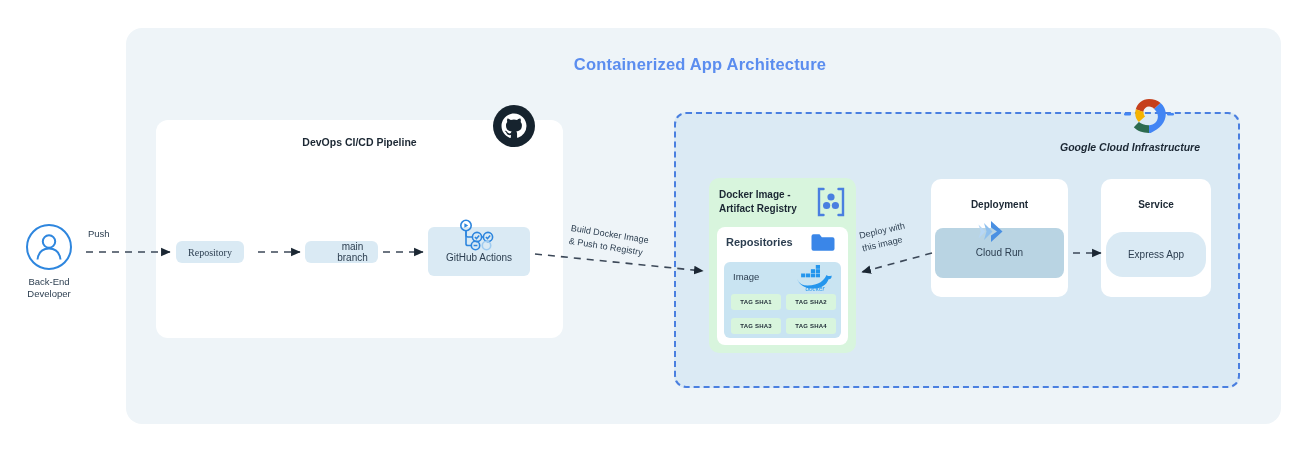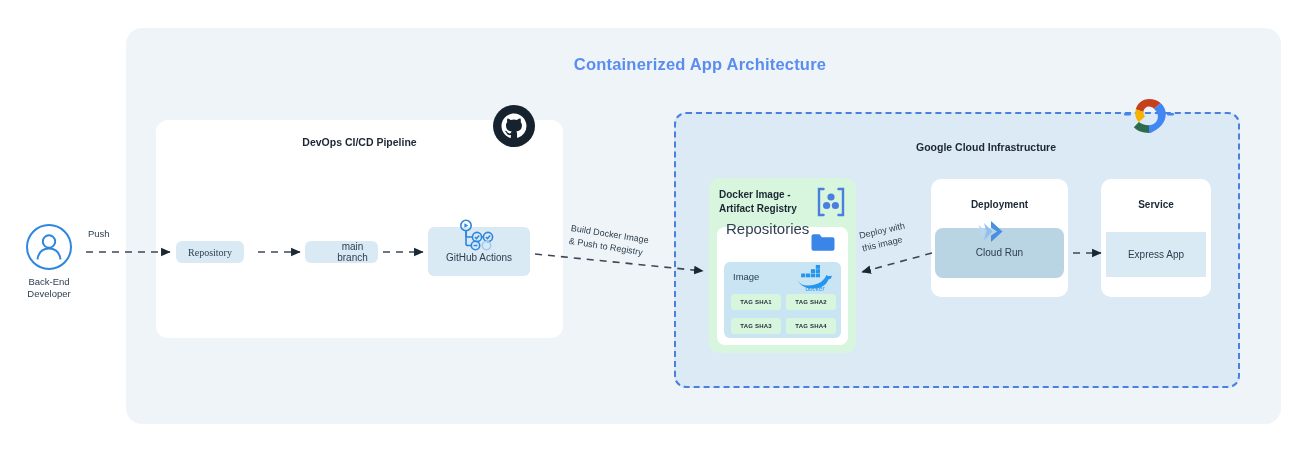--- a/index.html
+++ b/index.html
@@ -58,41 +58,41 @@
   .gha-icon { position: absolute; left: 456px; top: 219px; width: 40px; height: 34px; }
 
   .gh-logo { position: absolute; left: 492px; top: 104px; width: 44px; height: 44px; }
 
   
   .gcp-region {
     position: absolute; left: 674px; top: 112px; width: 566px; height: 276px;
     background: #dbeaf4; border: 2px dashed #4a7fe0; border-radius: 12px;
   }
   .gcp-title {
-    position: absolute; left: 736px; top: 141px; width: 500px; text-align: center;
-    font-size: 10.5px; font-weight: bold; color: #1b2733;
+    position: absolute; left: 700px; top: 141px; width: 500px; text-align: right;
+    font-size: 10.5px; font-weight: bold; color: #1b2733; font-style: italic;
   }
   .gcp-logo { position: absolute; left: 1122px; top: 92px; width: 54px; height: 48px; }
 
   
   .registry-box {
     position: absolute; left: 709px; top: 178px; width: 147px; height: 175px;
     background: #d8f5dd; border-radius: 10px;
   }
   .registry-title {
     position: absolute; left: 719px; top: 188px; width: 90px;
     font-size: 10px; font-weight: bold; color: #1b2733; line-height: 1.4;
   }
   .registry-icon { position: absolute; left: 814px; top: 185px; width: 34px; height: 34px; }
 
   .repos-card {
     position: absolute; left: 717px; top: 227px; width: 131px; height: 118px;
     background: #ffffff; border-radius: 8px;
   }
-  .repos-label { position: absolute; left: 726px; top: 220px; font-size: 15px; color: #2c3e50; }
+  .repos-label { position: absolute; left: 726px; top: 236px; font-size: 11px; color: #2c3e50; font-weight: bold; }
   .folder-icon { position: absolute; left: 810px; top: 232px; width: 26px; height: 21px; }
 
   .image-card {
     position: absolute; left: 724px; top: 262px; width: 117px; height: 76px;
     background: #c9e4f2; border-radius: 6px;
   }
   .image-label { position: absolute; left: 733px; top: 271px; font-size: 9.5px; color: #2c3e50; }
   .docker-icon { position: absolute; left: 795px; top: 264px; width: 40px; height: 28px; }
 
   .tag {
@@ -118,21 +118,21 @@
   .cloudrun-box {
     position: absolute; left: 935px; top: 228px; width: 129px; height: 50px;
     background: #b9d4e3; border-radius: 8px;
     display: flex; align-items: flex-end; justify-content: center; padding-bottom: 20px;
     font-size: 10px; color: #2c3e50;
   }
   .cloudrun-icon { position: absolute; left: 975px; top: 219px; width: 40px; height: 26px; }
 
   .express-box {
     position: absolute; left: 1106px; top: 232px; width: 100px; height: 45px;
-    background: #daeaf4; border-radius: 0;
+    background: #daeaf4; border-radius: 17px;
     display: flex; align-items: center; justify-content: center;
     font-size: 10px; color: #2c3e50;
   }
 
   
   .arrow-svg { position: absolute; left: 0; top: 0; width: 1296px; height: 453px; pointer-events: none; }
 
   .flow-label {
     position: absolute; font-size: 9px; color: #2c3e50; line-height: 1.4; white-space: nowrap;
   }

